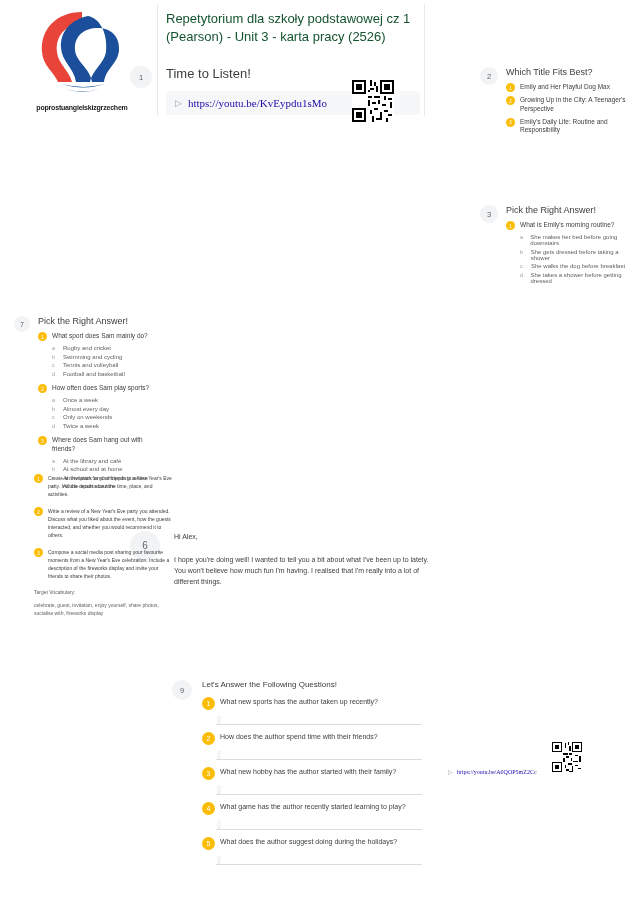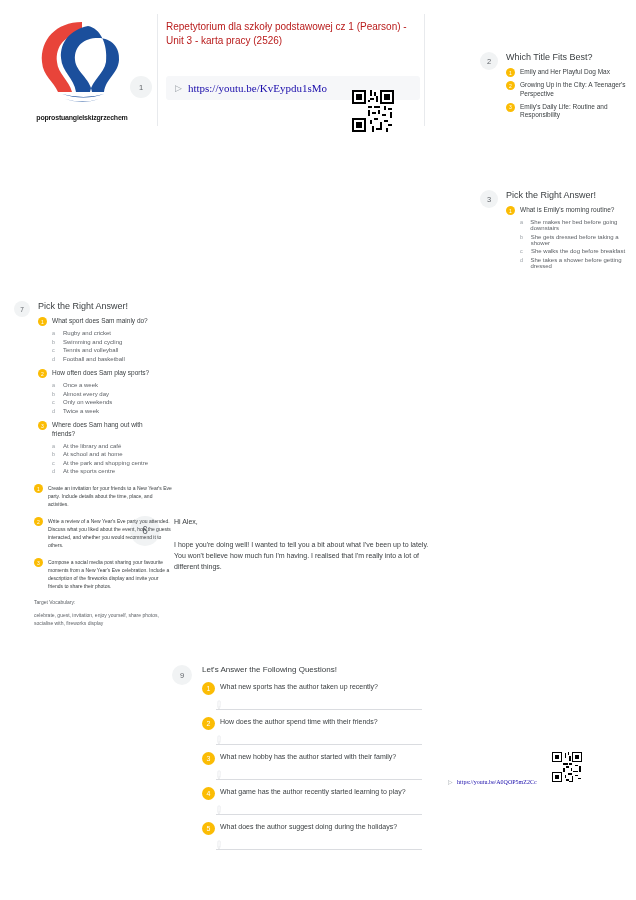--- a/index.html
+++ b/index.html
@@ -61,21 +61,21 @@
     background:#f6f7f9; border-radius:3px; padding:6px 9px;
     display:flex; align-items:center; gap:6px;
   }
   .linkbox a { color:#1a0dab; font-family:"Liberation Serif", serif; text-decoration:none; }
   .play { color:#9aa0a6; font-size:9px; }
 
   
   .logobox { position:absolute; left:12px; top:6px; width:140px; text-align:center; }
   .logo-sub { font-size:7px; font-weight:bold; color:#1a1a1a; margin-top:2px; letter-spacing:-.2px; }
 
-  .title { font-size:10px; line-height:1.35; color:#b91c1c; }
+  .title { font-size:13px; line-height:1.35; color:#14532d; }
   .body-p { font-size:7px; line-height:1.6; color:#3c4043; }
 
   .divider { position:absolute; background:#e8eaed; }
 </style>
 </head>
 <body>
 
 <div class="page">
   <div class="dots"></div>
 
@@ -92,20 +92,21 @@
   <div class="divider" style="left:157px; top:4px; width:1px; height:112px;"></div>
   <div class="divider" style="left:424px; top:4px; width:1px; height:112px;"></div>
 
   <div class="col" style="left:166px; top:10px; width:252px;">
     <div class="title">Repetytorium dla szkoły podstawowej cz 1 (Pearson) - Unit 3 - karta pracy (2526)</div>
   </div>
 
   <div class="col sec" style="left:130px; top:66px; width:290px;">
     <div class="badge">1</div>
     <div class="sec-body" style="padding-left:36px;">
+      <div class="sec-title lg">Time to Listen!</div>
       <div class="linkbox" style="margin-top:10px;">
         <span class="play">▷</span>
         <a href="#" style="font-size:11px;">https://youtu.be/KvEypdu1sMo</a>
       </div>
     </div>
   </div>
 
   <div style="position:absolute; left:352px; top:80px;">
     <svg width="42" height="42" viewBox="0 0 21 21" shape-rendering="crispEdges">
       <rect width="21" height="21" fill="#fff"></rect>

